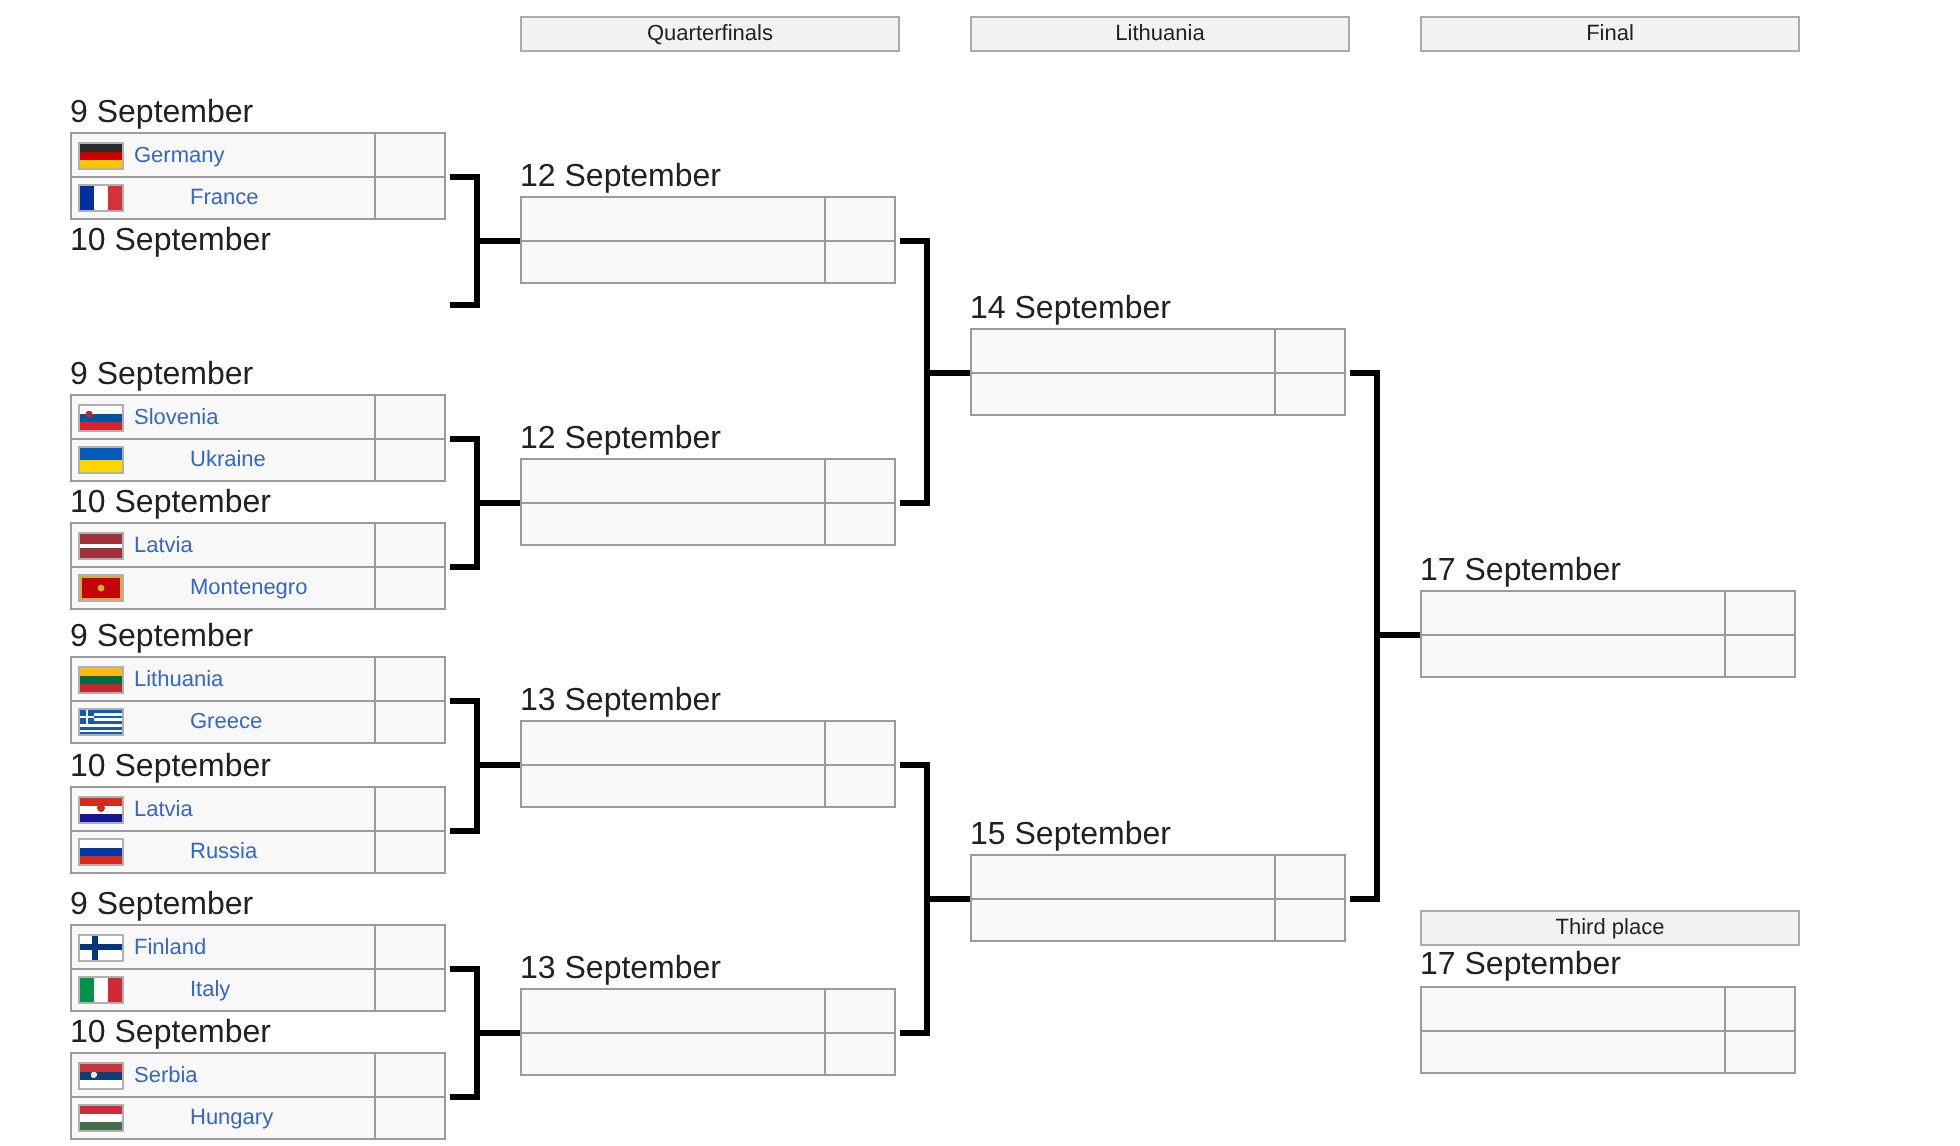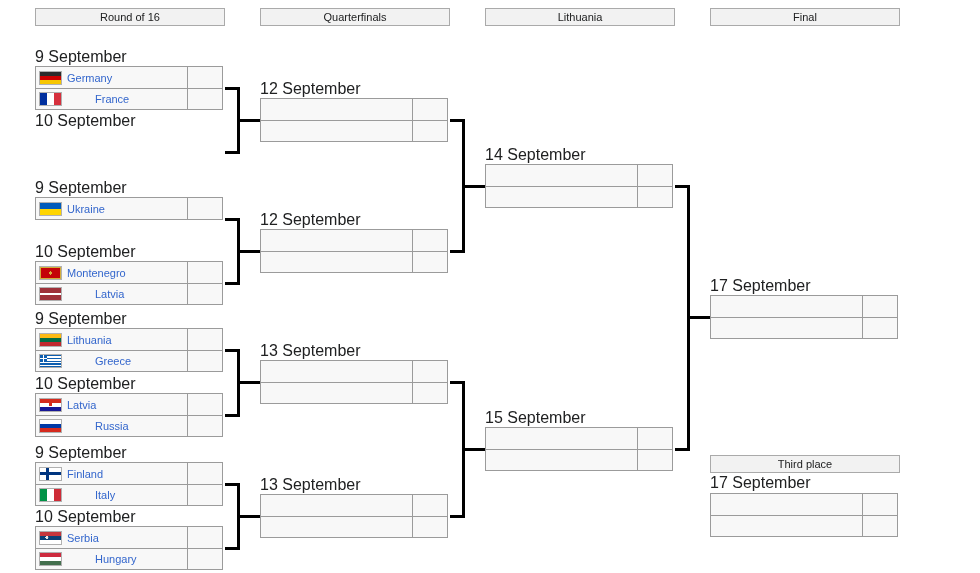--- a/index.html
+++ b/index.html
@@ -50,21 +50,20 @@
   .f-italy{background:linear-gradient(to right,#009246 0 33%,#fff 33% 66%,#ce2b37 66%);}
   .f-serbia{background-image:radial-gradient(circle at 33% 45%,#e8e8e8 0 1.5px,rgba(255,255,255,0) 1.6px),
             linear-gradient(to bottom,#c6363c 0 33%,#0c4076 33% 66%,#fff 66%);}
   .f-hungary{background:linear-gradient(to bottom,#cd2a3e 0 33%,#fff 33% 66%,#436f4d 66%);}
 </style>
 </head>
 <body>
 
 <div class="stage">
 
-  <div class="rheader" style="left:35px;top:8px">Round of 16</div>
   <div class="rheader" style="left:260px;top:8px">Quarterfinals</div>
   <div class="rheader" style="left:485px;top:8px">Lithuania</div>
   <div class="rheader" style="left:710px;top:8px">Final</div>
 
   <div class="date" style="left:35px;top:50px">9 September</div>
   <div class="mbox" style="left:35px;top:66px">
     <div class="trow">
       <span class="flag f-germany"></span>
       <a class="tname">Germany</a>
       <span class="score"></span>
@@ -74,36 +73,41 @@
       <a class="tname">France</a>
       <span class="score"></span>
     </div>
   </div>
 
   <div class="date" style="left:35px;top:114px">10 September</div>
 
   <div class="date" style="left:35px;top:181px">9 September</div>
   <div class="mbox" style="left:35px;top:197px">
     <div class="trow">
+      <span class="flag f-slovenia"></span>
+      <a class="tname">Slovenia</a>
+      <span class="score"></span>
+    </div>
+    <div class="trow">
       <span class="flag f-ukraine"></span>
       <a class="tname">Ukraine</a>
       <span class="score"></span>
     </div>
   </div>
 
   <div class="date" style="left:35px;top:245px">10 September</div>
   <div class="mbox" style="left:35px;top:261px">
     <div class="trow">
+      <span class="flag f-latvia"></span>
+      <a class="tname">Latvia</a>
+      <span class="score"></span>
+    </div>
+    <div class="trow">
       <span class="flag f-montenegro"></span>
       <a class="tname">Montenegro</a>
-      <span class="score"></span>
-    </div>
-    <div class="trow">
-      <span class="flag f-latvia"></span>
-      <a class="tname">Latvia</a>
       <span class="score"></span>
     </div>
   </div>
 
   <div class="date" style="left:35px;top:312px">9 September</div>
   <div class="mbox" style="left:35px;top:328px">
     <div class="trow">
       <span class="flag f-lithuania"></span>
       <a class="tname">Lithuania</a>
       <span class="score"></span>

